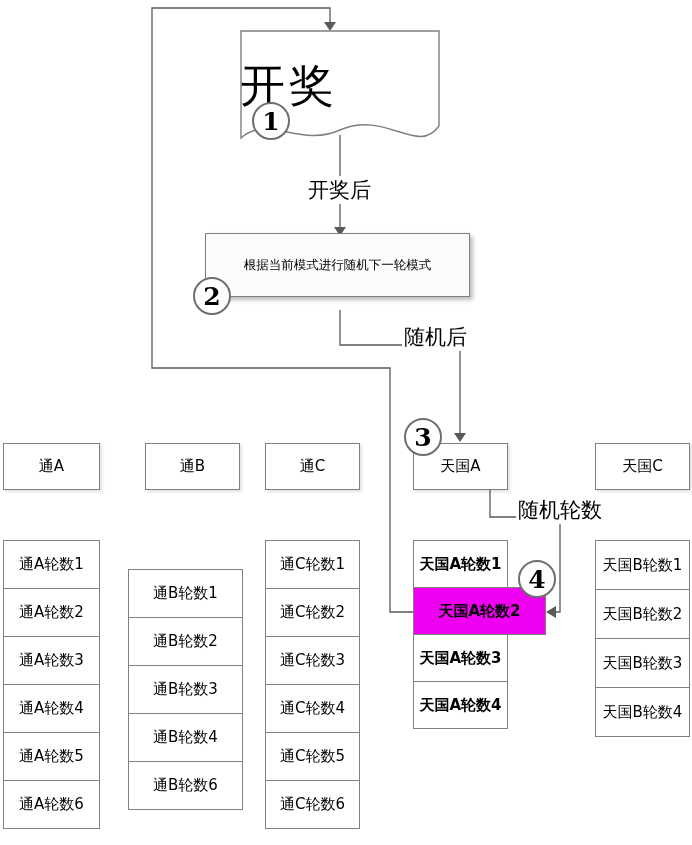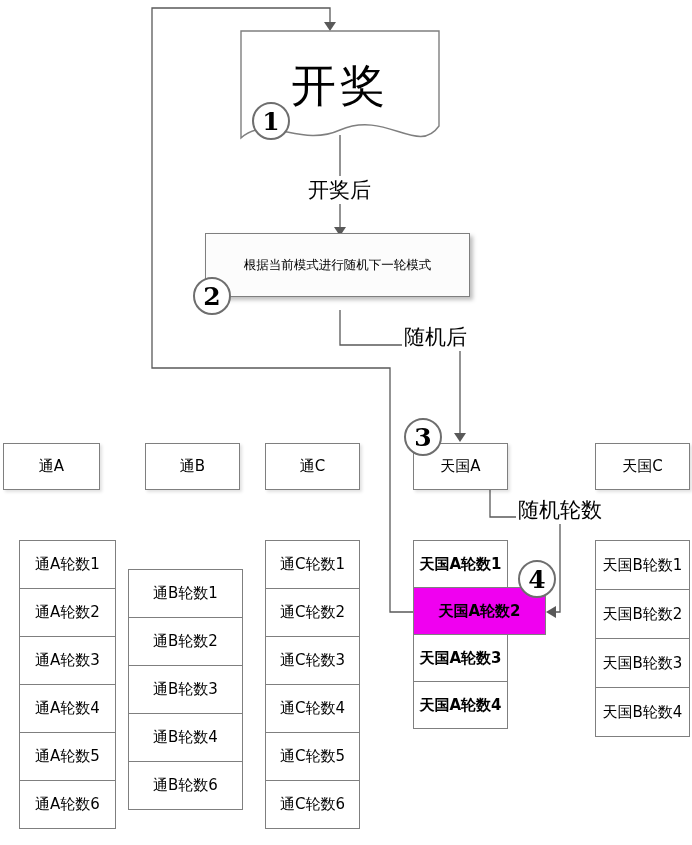--- a/index.html
+++ b/index.html
@@ -7,21 +7,21 @@
     position:relative;width:692px;height:845px;background:#ffffff;
     font-family:"DejaVu Sans","Liberation Sans",sans-serif;color:#000;
     overflow:hidden;
   }
   .connectors{position:absolute;left:0;top:0;z-index:1;}
   .node,.badge,.edge-label,.col-header,.list{position:absolute;z-index:2;box-sizing:border-box;}
 
   .document{left:240px;top:30px;width:200px;height:128px;}
   .document svg{position:absolute;left:0;top:0;}
   .doc-label{
-    position:absolute;left:0;right:0;top:26px;text-align:center;
+    position:absolute;left:0;right:0;top:26px;text-align:left;
     font-family:"DejaVu Serif","Liberation Serif",serif;
     font-size:45px;letter-spacing:4px;z-index:2;
   }
 
   .process{
     left:205px;top:233px;width:265px;height:64px;
     background:#fcfcfc;border:1px solid #7f7f7f;
     box-shadow:3px 3px 4px rgba(0,0,0,0.25);
     display:flex;align-items:center;justify-content:center;text-align:center;
     font-size:12.5px;padding:4px 12px;
@@ -48,21 +48,21 @@
     box-shadow:2px 2px 3px rgba(0,0,0,0.12);
     display:flex;align-items:center;justify-content:center;font-size:15px;
   }
   .ch0{left:3px;top:443px;width:97px;}
   .ch1{left:145px;top:443px;width:95px;}
   .ch2{left:265px;top:443px;width:95px;}
   .ch3{left:413px;top:443px;width:95px;}
   .ch4{left:595px;top:443px;width:95px;}
 
   .list{top:540px;}
-  .ls0{left:19px;width:97px;}
+  .ls0{left:3px;width:97px;}
   .ls1{left:128px;width:115px;margin-top:29px;}
   .ls2{left:265px;width:95px;}
   .ls3{left:413px;width:95px;font-weight:bold;}
   .ls4{left:595px;width:95px;}
 
   .item{
     width:100%;background:#fff;border:1px solid #7f7f7f;box-sizing:border-box;
     display:flex;align-items:center;justify-content:center;text-align:center;
     font-size:15px;line-height:1.35;padding:1px 2px;
   }

